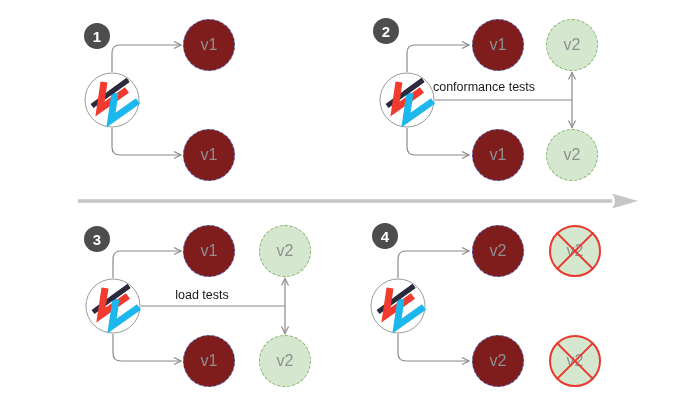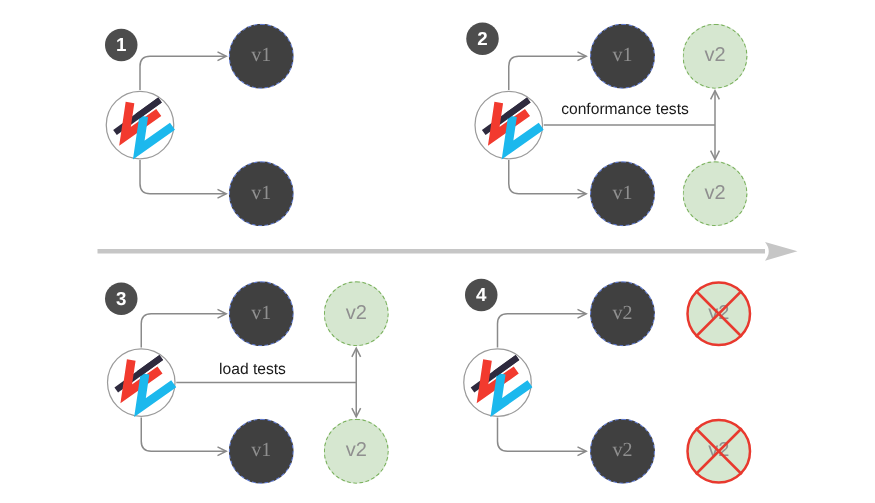--- a/index.html
+++ b/index.html
@@ -13,21 +13,21 @@
     background:#4d4d4d;color:#ffffff;display:flex;align-items:center;justify-content:center;
     font-size:15px;font-weight:bold;
   }
   .logo-node{position:absolute;width:56px;height:56px;}
   .logo-node svg{display:block;}
   .node{
     position:absolute;width:52px;height:52px;border-radius:50%;
     display:flex;align-items:center;justify-content:center;
     font-size:16px;color:#8f8f8f;box-sizing:border-box;
   }
-  .node.blue{background:#404040;border:1.6px dashed #5f79cc;font-family:Liberation Serif, serif;}
+  .node.blue{background:#7f1d1d;border:1.6px dashed #5f79cc;}
   .node.green{background:#d6e7d0;border:1.6px dashed #7db360;}
   .node.crossed{background:#d6e7d0;border:2px solid #e8392e;}
   .node.crossed .xmark{position:absolute;left:-2px;top:-2px;width:52px;height:52px;}
   .node .lbl{position:relative;z-index:1;}
   .node.crossed .xmark{z-index:2;}
   .edge-label{
     position:absolute;transform:translate(-50%,-50%);
     font-size:12.5px;color:#1a1a1a;white-space:nowrap;
   }
 </style>
@@ -138,21 +138,21 @@
     </div>
   <div class="node blue" style="left:472px;top:129px">
       <span class="lbl">v1</span>
     </div>
   <div class="node green" style="left:546px;top:19px">
       <span class="lbl">v2</span>
     </div>
   <div class="node green" style="left:546px;top:129px">
       <span class="lbl">v2</span>
     </div>
-  <div class="edge-label" style="left:500px;top:87px">conformance tests</div>
+  <div class="edge-label" style="left:484px;top:87px">conformance tests</div>
 
   <div class="node blue" style="left:183px;top:225px">
       <span class="lbl">v1</span>
     </div>
   <div class="node blue" style="left:183px;top:335px">
       <span class="lbl">v1</span>
     </div>
   <div class="node green" style="left:259px;top:225px">
       <span class="lbl">v2</span>
     </div>

